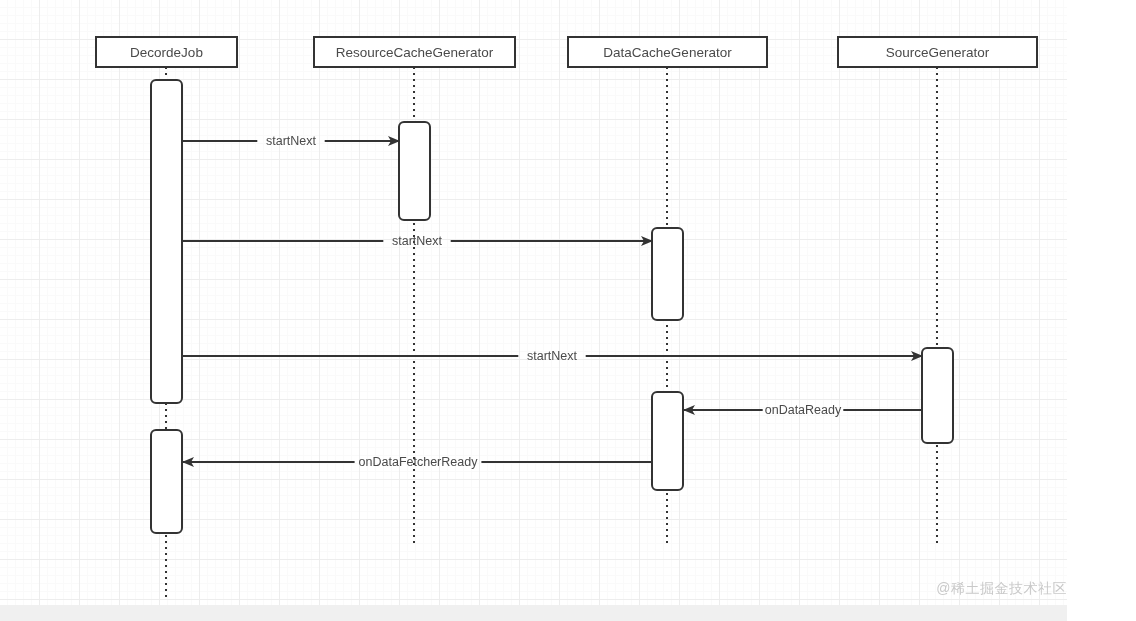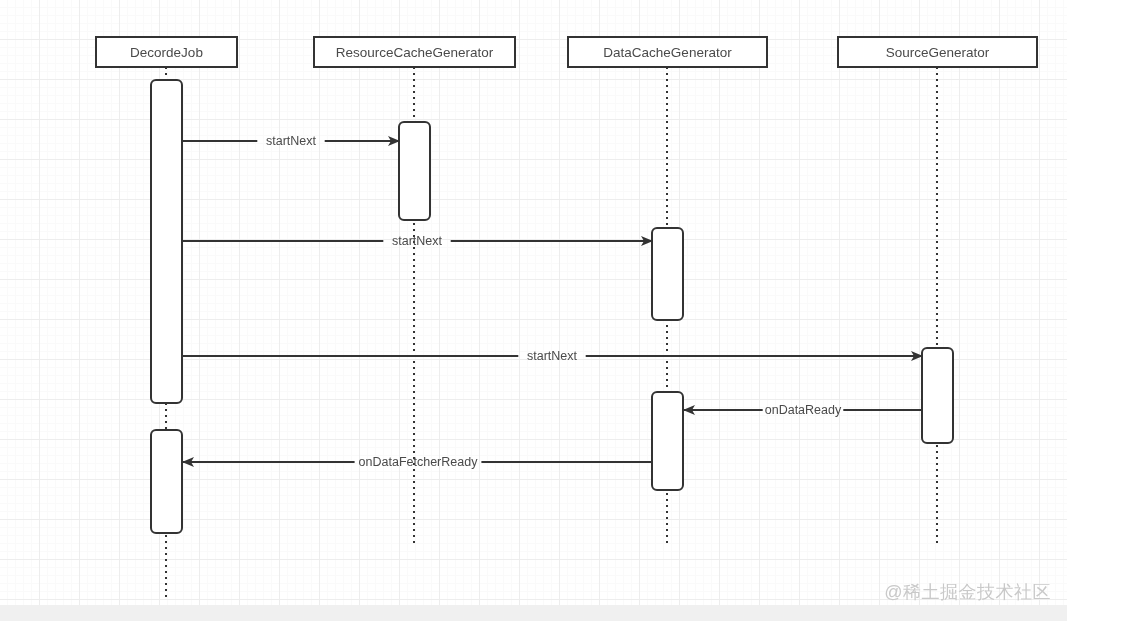--- a/index.html
+++ b/index.html
@@ -32,23 +32,23 @@
   .footer-strip {
     position: absolute;
     left: 0;
     top: 605px;
     width: 1136px;
     height: 16px;
     background: #f0f0f0;
   }
   .watermark {
     position: absolute;
-    right: 16px;
+    right: 0;
     top: 580px;
-    font-size: 18px;
+    font-size: 14px;
     color: #c9c9c9;
     letter-spacing: 0.5px;
     user-select: none;
     white-space: nowrap;
   }
   .pbox-label {
     font-size: 13.5px;
     fill: #4a4a4a;
     font-family: "Liberation Sans", "DejaVu Sans", sans-serif;
   }

